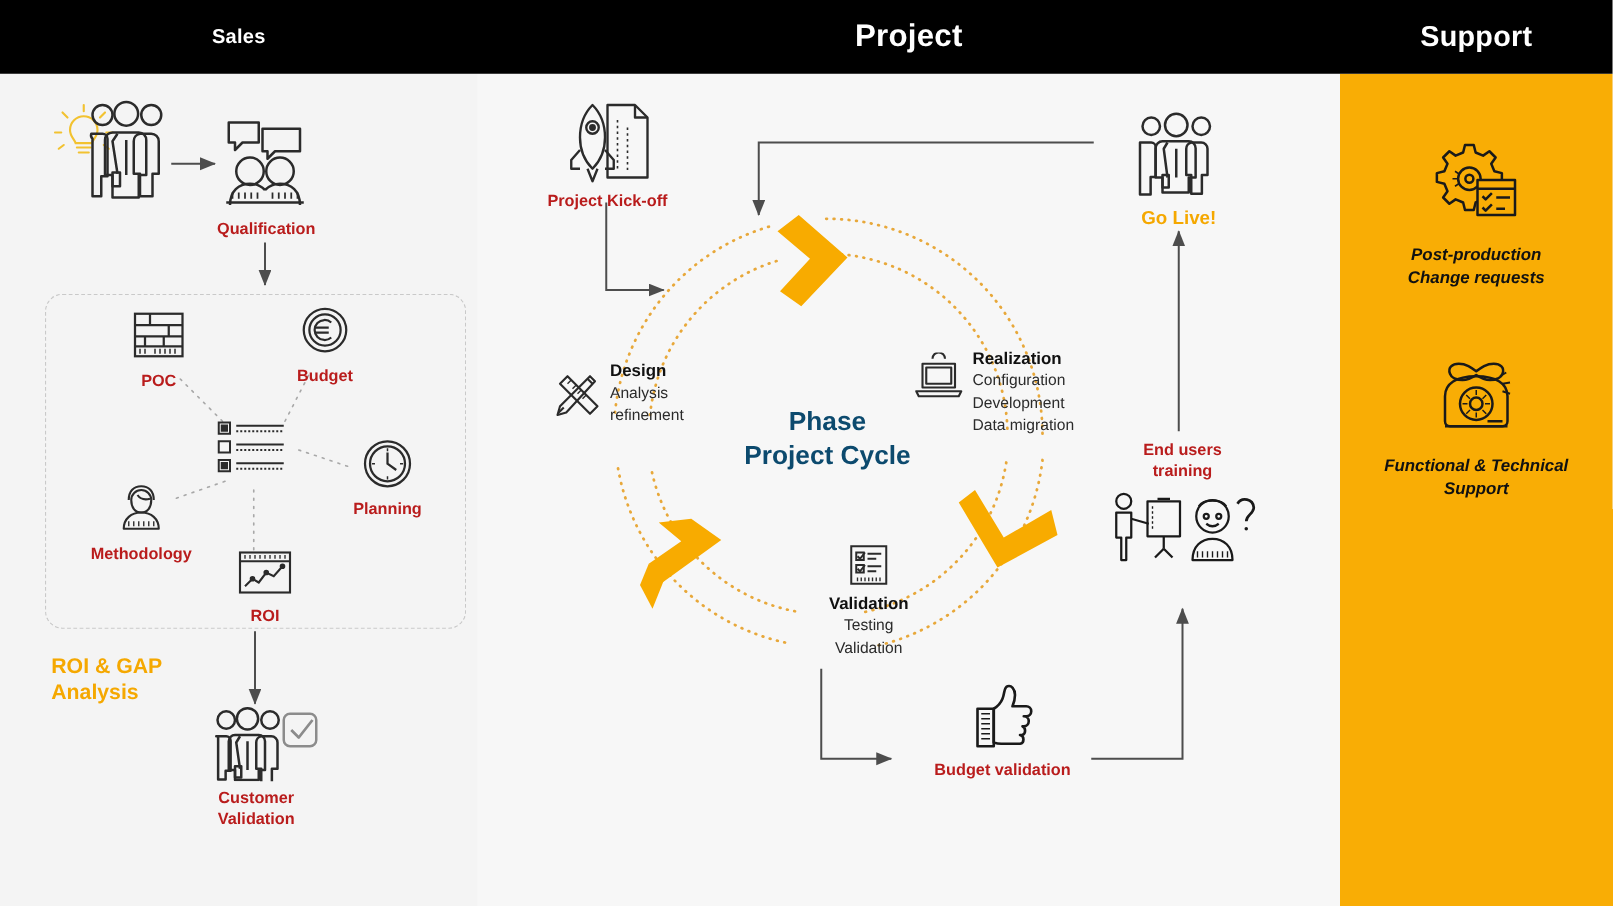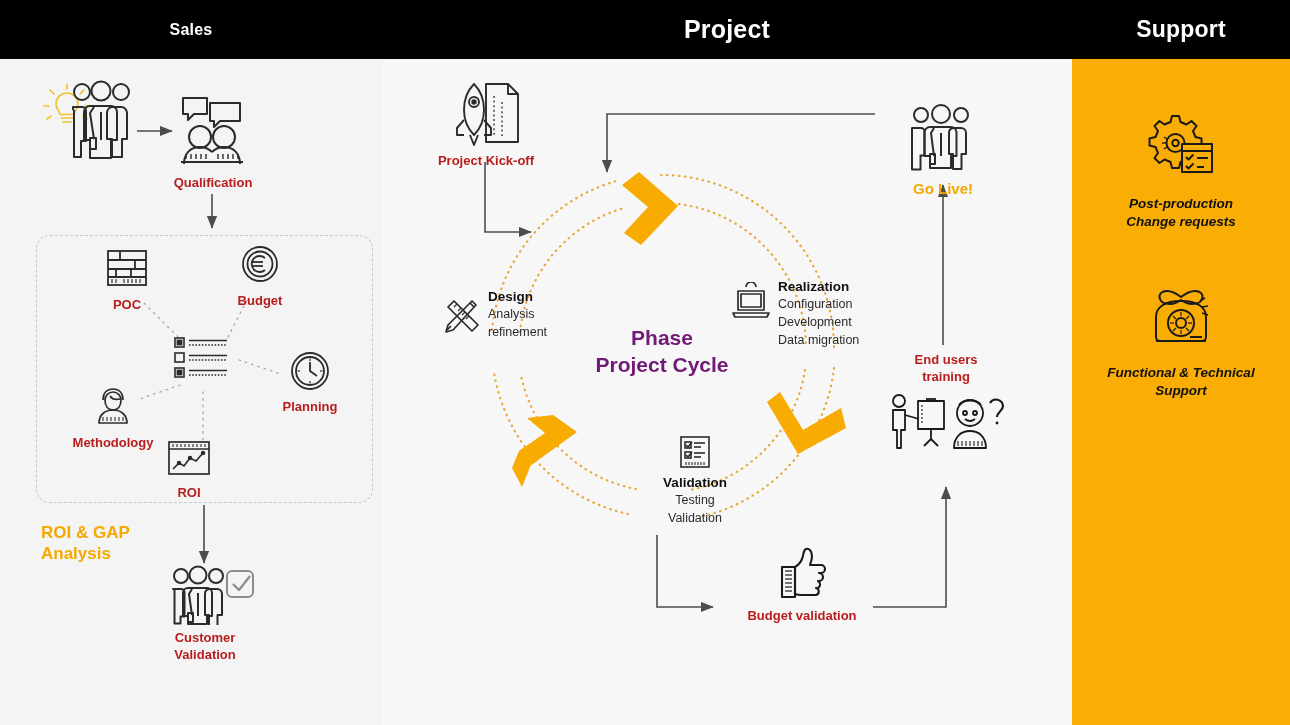--- a/index.html
+++ b/index.html
@@ -50,21 +50,21 @@
     white-space:pre-line;
   }
 
   
   .cyc-block { position:absolute; }
   .cyc-block .t-head { font-size:13.5px; font-weight:bold; color:#111; line-height:1.35; }
   .cyc-block .t-sub  { font-size:12.5px; color:#2b2b2b; line-height:1.42; }
 
   .center-title {
     position:absolute; left:529px; top:325px; width:266px;
-    text-align:center; font-size:21px; font-weight:bold; color:#701a75;
+    text-align:center; font-size:21px; font-weight:bold; color:#0c4a6e;
     line-height:1.28; white-space:pre-line;
   }
 
   svg.overlay { position:absolute; left:0; top:0; width:1290px; height:725px; pointer-events:none; }
 
   .support-item { position:absolute; width:218px; display:flex; flex-direction:column; align-items:center; }
   .support-item .lbl {
     font-size:13.5px; font-weight:bold; color:#111; text-align:center;
     line-height:1.35; margin-top:9px; white-space:pre-line;font-style:italic;
   }
@@ -286,21 +286,21 @@
           <line x1="21" y1="31" x2="21" y2="35"></line>
             <line x1="25" y1="31" x2="25" y2="35"></line>
           <line x1="29" y1="31" x2="29" y2="35"></line>
             <line x1="33" y1="31" x2="33" y2="35"></line>
         </g>
       </g>
     </svg>
     <div class="lbl">Methodology</div>
   </div>
 
-  <div class="node" style="left:163px; top:438px; width:52px;">
+  <div class="node" style="left:186px; top:438px; width:52px;">
     <svg width="48" height="42" viewBox="0 0 48 42" class="icon">
       <g stroke="#2b2b2b" stroke-width="1.7" fill="none">
         <rect x="4" y="4" width="40" height="32"></rect>
         <line x1="4" y1="11" x2="44" y2="11"></line>
         <g stroke-width="1.1">
           <line x1="8" y1="6" x2="8" y2="9"></line>
             <line x1="12" y1="6" x2="12" y2="9"></line>
           <line x1="16" y1="6" x2="16" y2="9"></line>
             <line x1="20" y1="6" x2="20" y2="9"></line>
           <line x1="24" y1="6" x2="24" y2="9"></line>
@@ -485,21 +485,21 @@
             <line x1="96" y1="50" x2="96" y2="55"></line>
           <line x1="100" y1="50" x2="100" y2="55"></line>
         </g>
 
         <path d="M108,12 a7,7 0 0 1 13,3 c0,5 -6,6 -6,11" stroke-width="2.2"></path>
         <circle cx="115" cy="32" r="1.4" fill="#1a1a1a" stroke="none"></circle>
       </g>
     </svg>
   </div>
 
-  <div class="node" style="left:900px; top:102px; width:86px;">
+  <div class="node" style="left:900px; top:88px; width:86px;">
     <svg width="84" height="72" viewBox="0 0 84 72" class="icon">
       <g stroke="#2b2b2b" stroke-width="2" fill="none" stroke-linejoin="round">
         <circle cx="20" cy="13" r="7"></circle>
         <circle cx="40" cy="12" r="9"></circle>
         <circle cx="60" cy="13" r="7"></circle>
         <path d="M11,26 h9 a3.5,3.5 0 0 1 3.5,3.5 v24 h-4 v14 h-8.5 v-41.5 z"></path>
         <path d="M52,26 h8 a5,5 0 0 1 5,5 v21 h-4.5 v15 h-8.5 v-15 h-4 v-21 a5,5 0 0 1 4,-5 z"></path>
         <path d="M29,25 h21 a5.5,5.5 0 0 1 5.5,5.5 v23.5 h-5.5 v12 h-21 v-12 h-5.5 v-23.5 a5.5,5.5 0 0 1 5.5,-5.5 z"></path>
         <line x1="40" y1="31" x2="40" y2="54"></line>
         <path d="M33,26 l-3,5 l3,23"></path>

